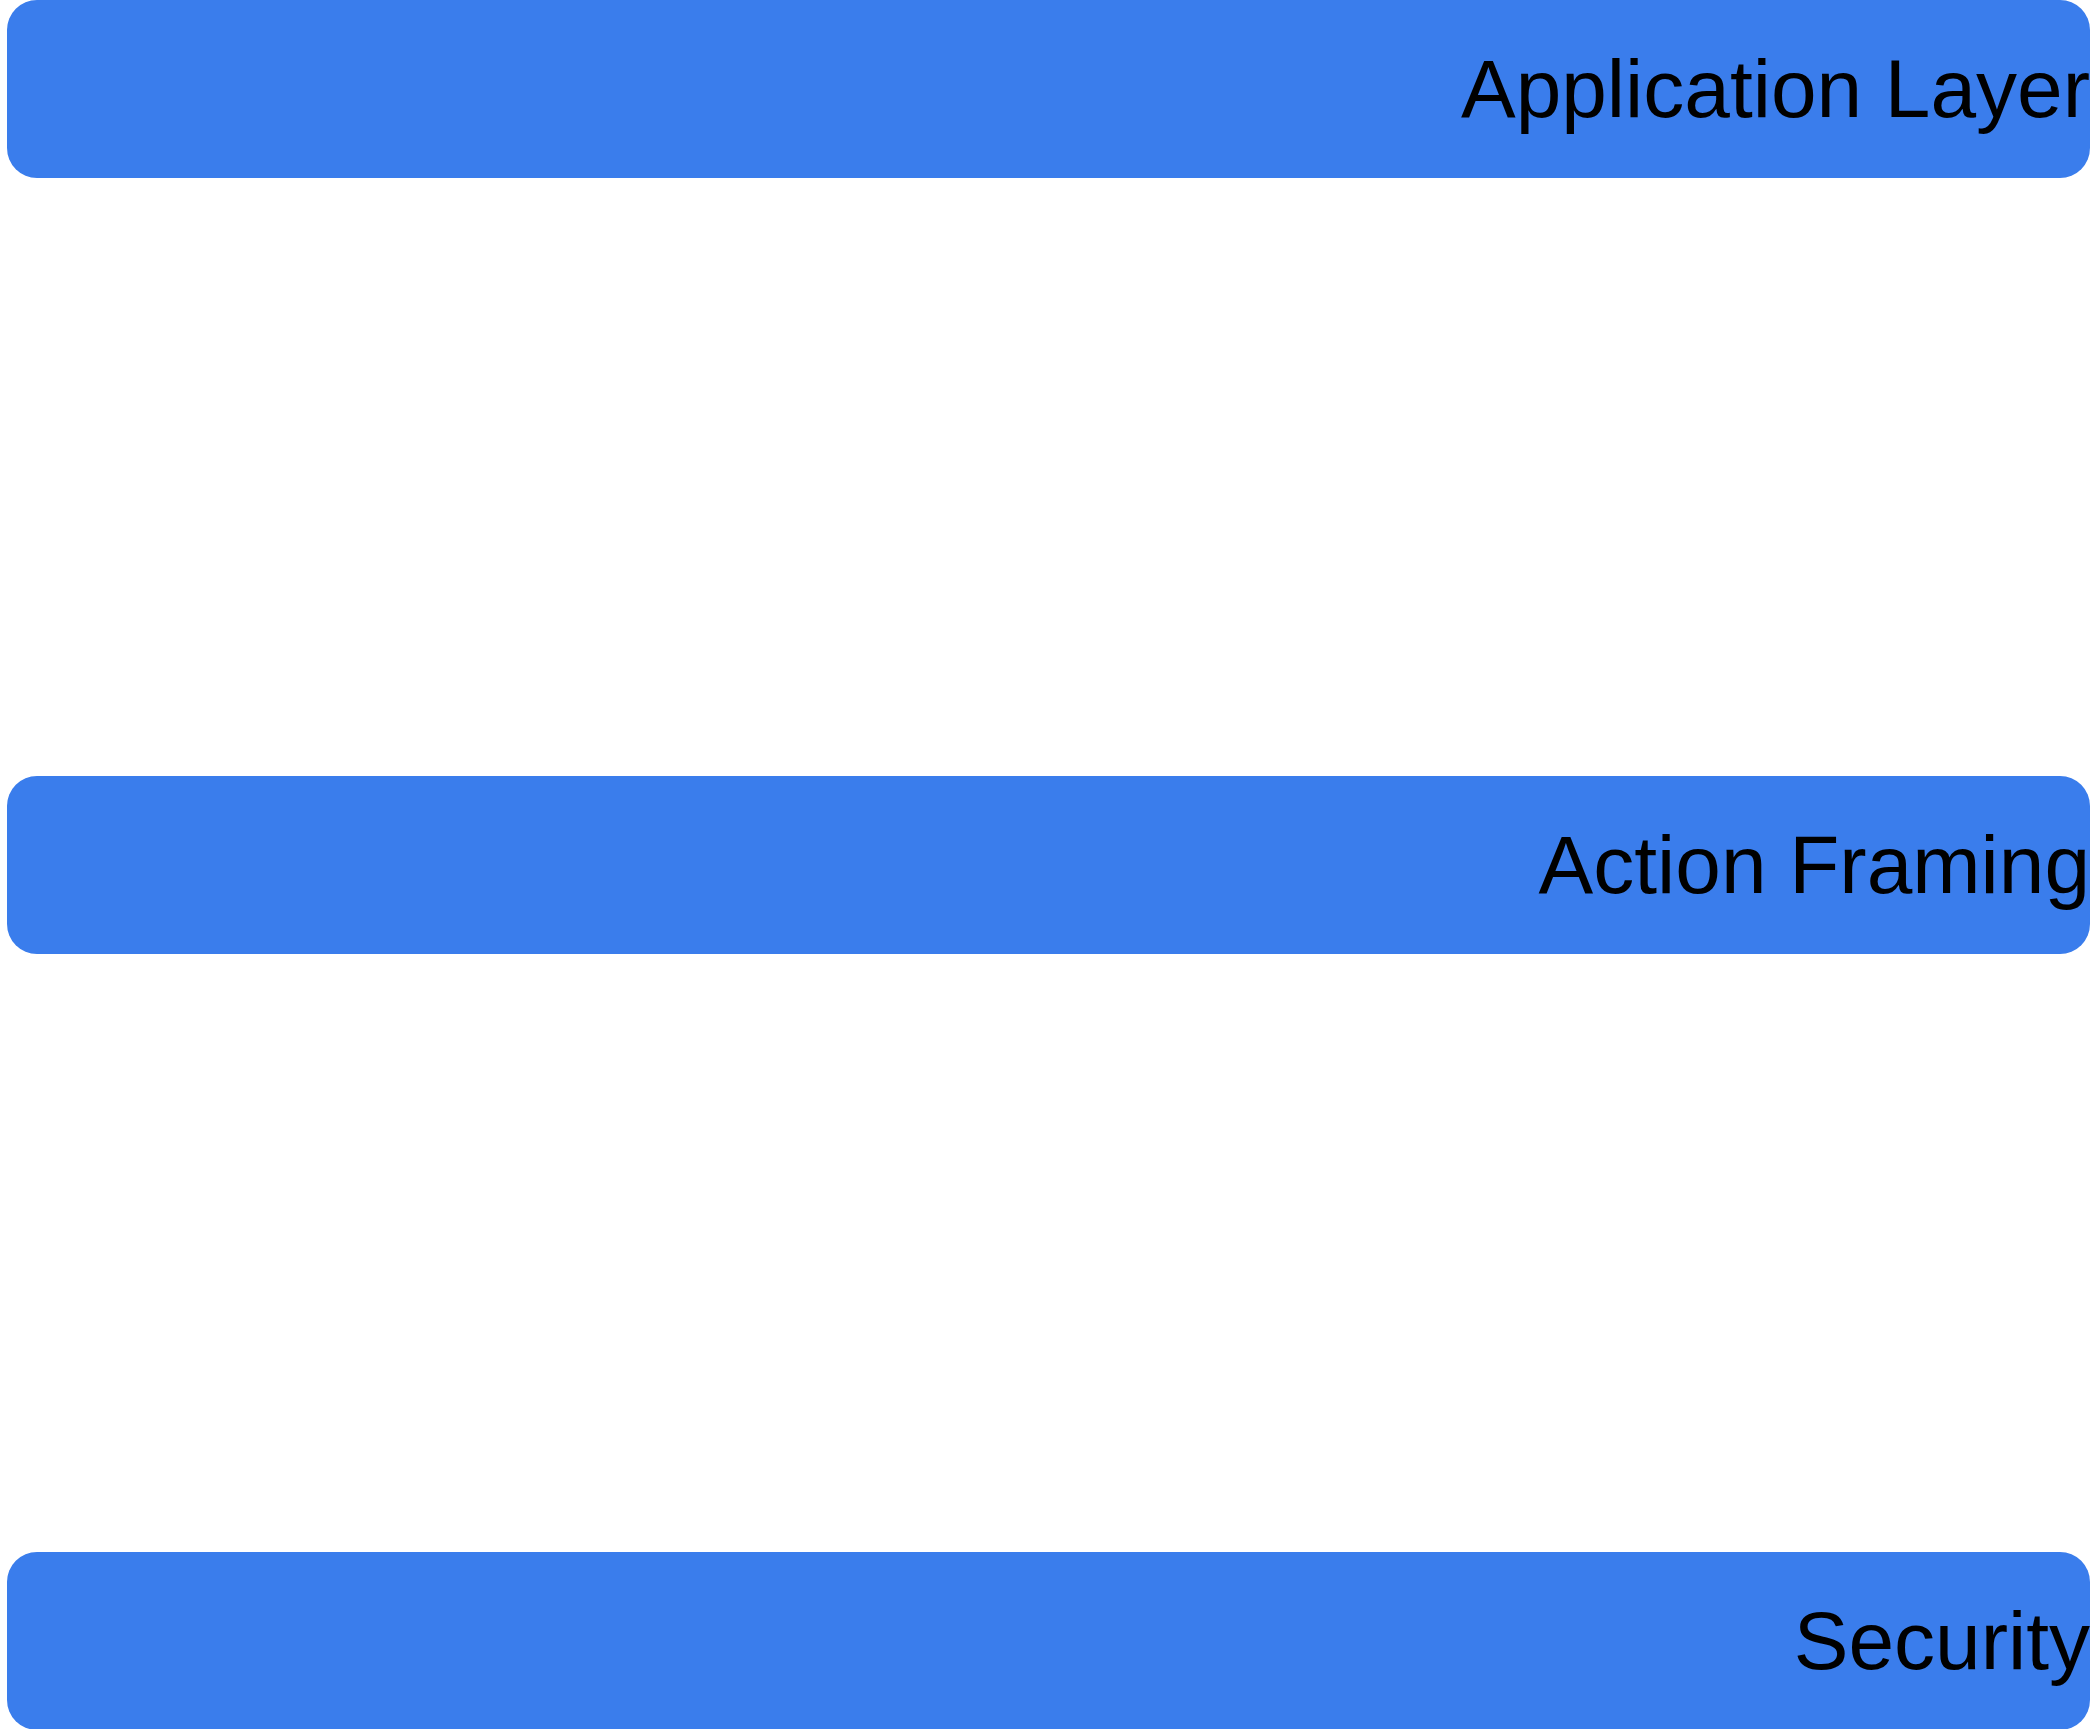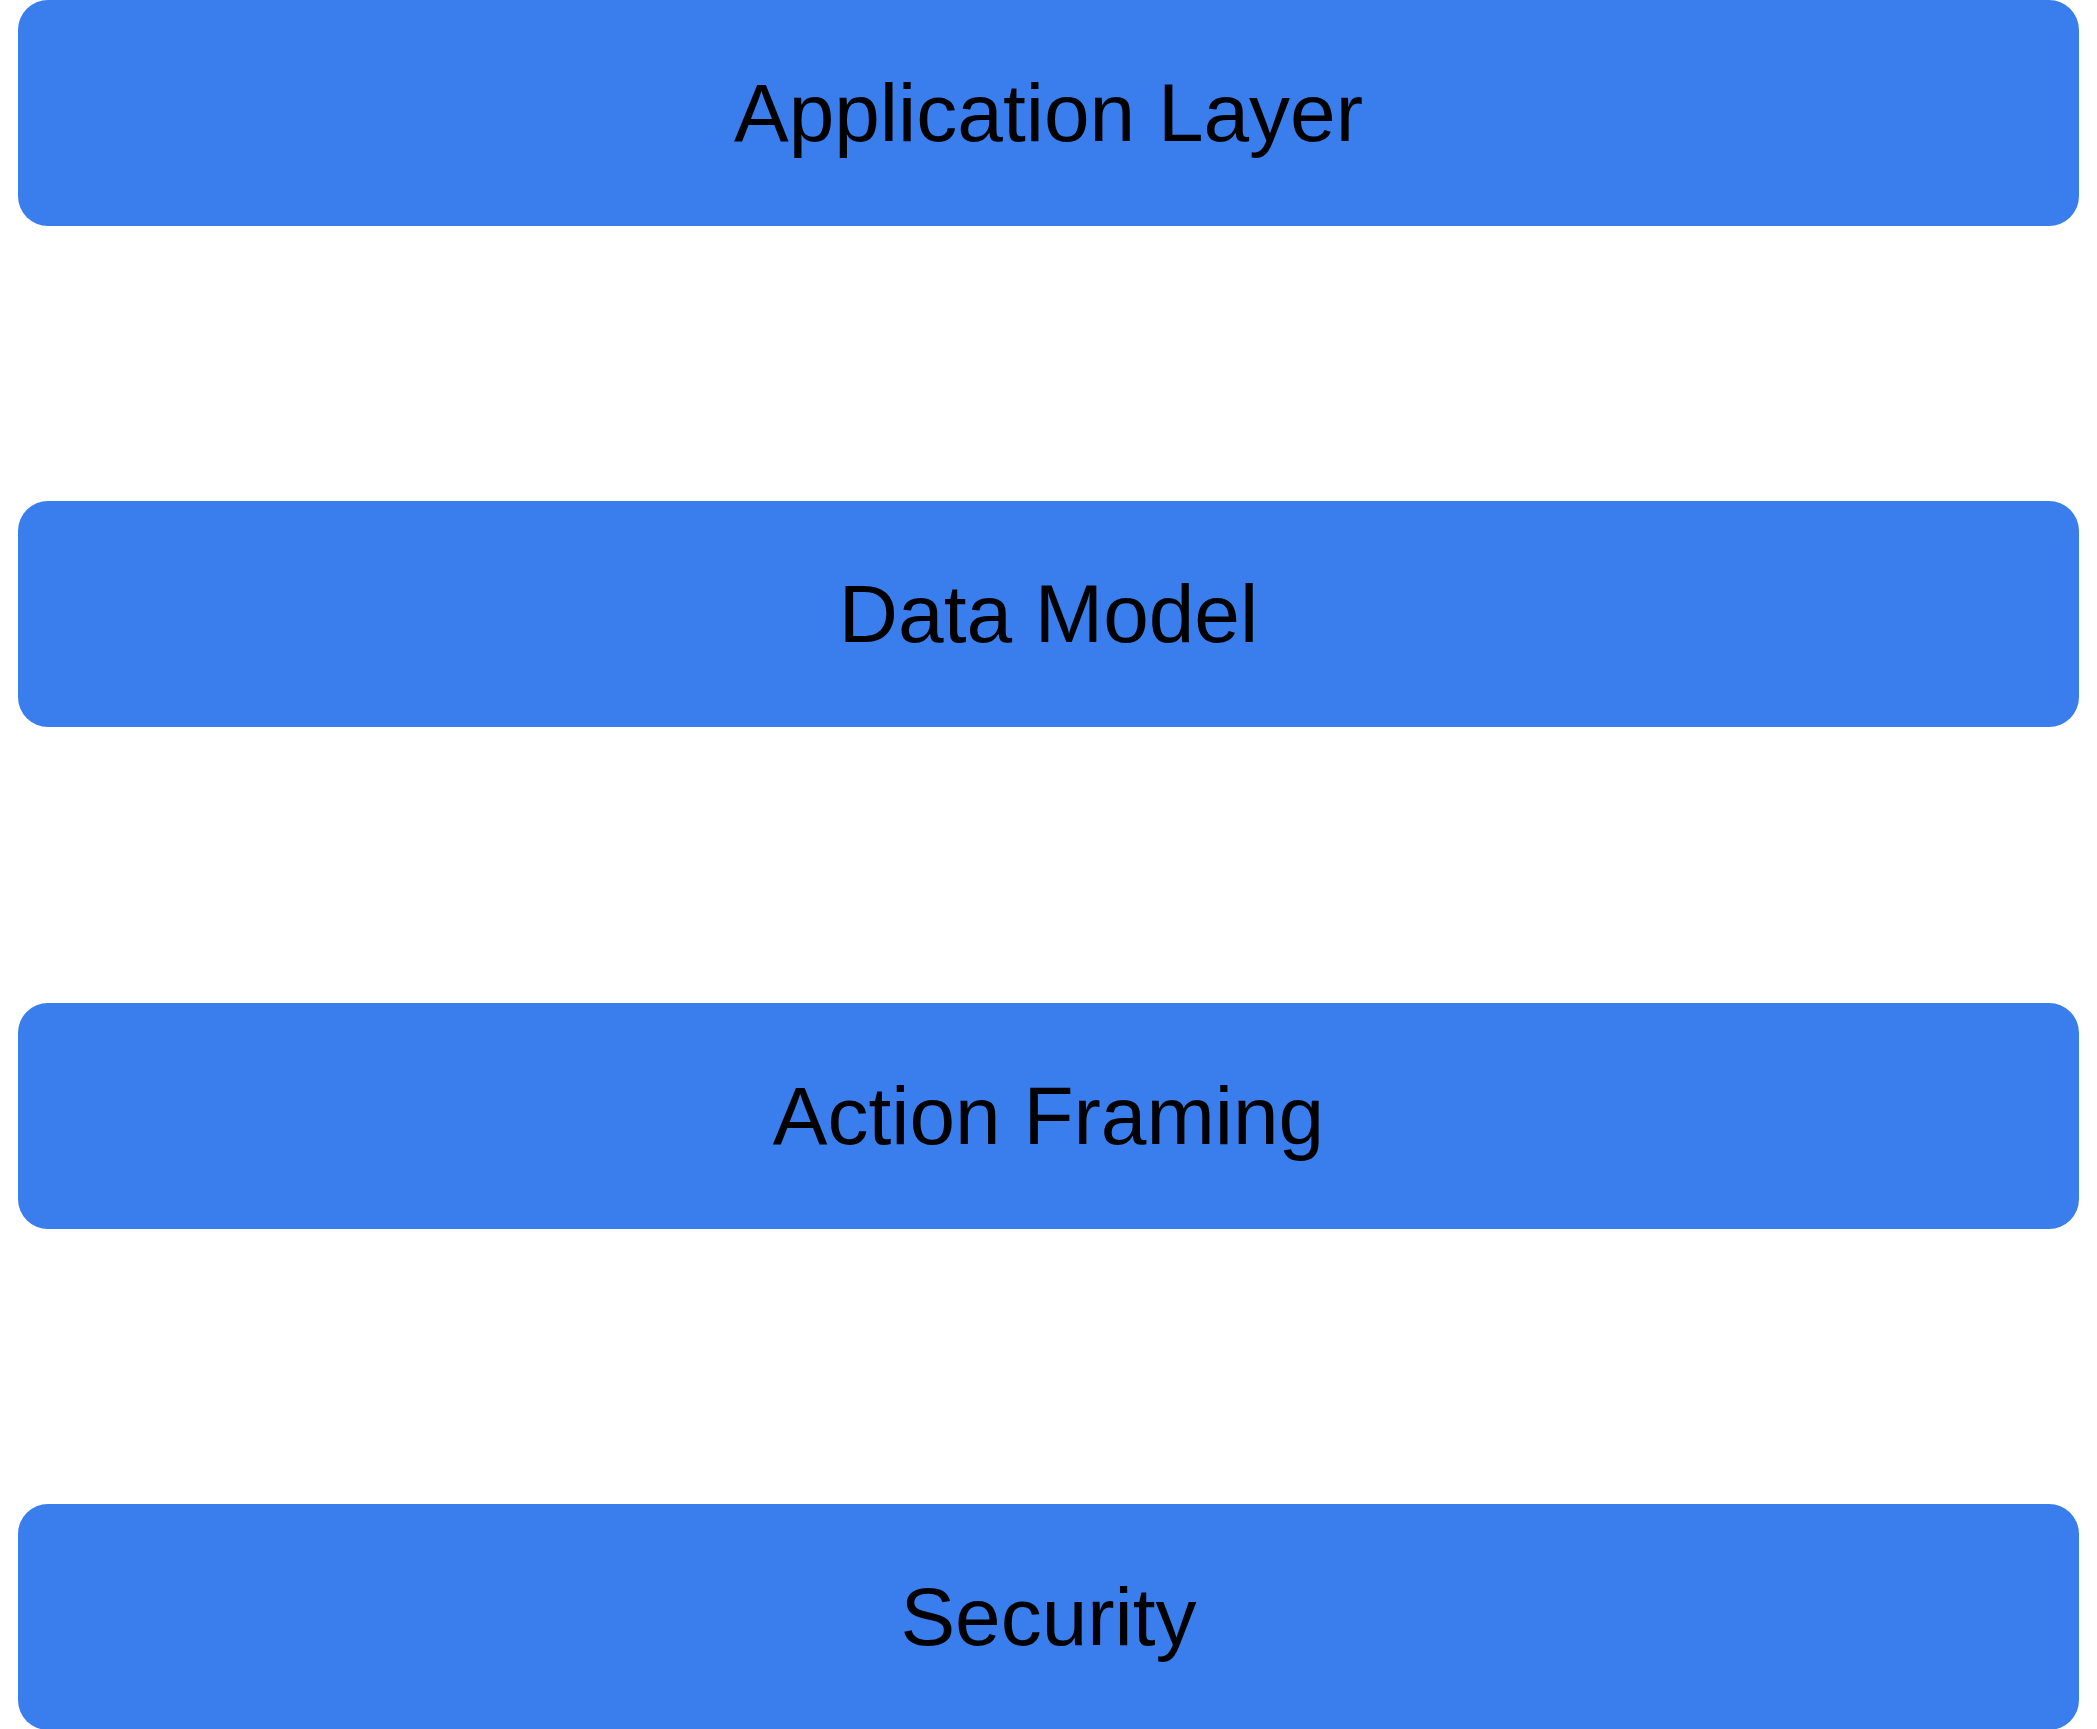--- a/index.html
+++ b/index.html
@@ -18,50 +18,47 @@
     font-family: "Liberation Sans", "DejaVu Sans", sans-serif;
   }
   .stack {
     width: 2097px;
     height: 1730px;
     display: flex;
     flex-direction: column;
     justify-content: space-between;
   }
   .layer-bar {
-    height: 226px;
-    margin: 0 18px;
+    height: 178px;
+    margin: 0 7px;
     background: var(--bar-fill);
     border-radius: 30px;
     display: flex;
     align-items: center;
-    justify-content: center;
+    justify-content: flex-end;
   }
   .layer-label {
     color: var(--text-color);
     font-size: 82px;
     font-weight: 400;
     line-height: 1;
     letter-spacing: 0;
     white-space: nowrap;
     text-align: center;
   }
 </style>
 </head>
 <body>
 
 <div class="stack">
 
   <div class="layer-bar">
     <span class="layer-label">Application Layer</span>
   </div>
 
-  <div class="layer-bar">
-    <span class="layer-label">Data Model</span>
-  </div>
 
 
   <div class="layer-bar">
     <span class="layer-label">Action Framing</span>
   </div>
 
   <div class="layer-bar">
     <span class="layer-label">Security</span>
   </div>
 

